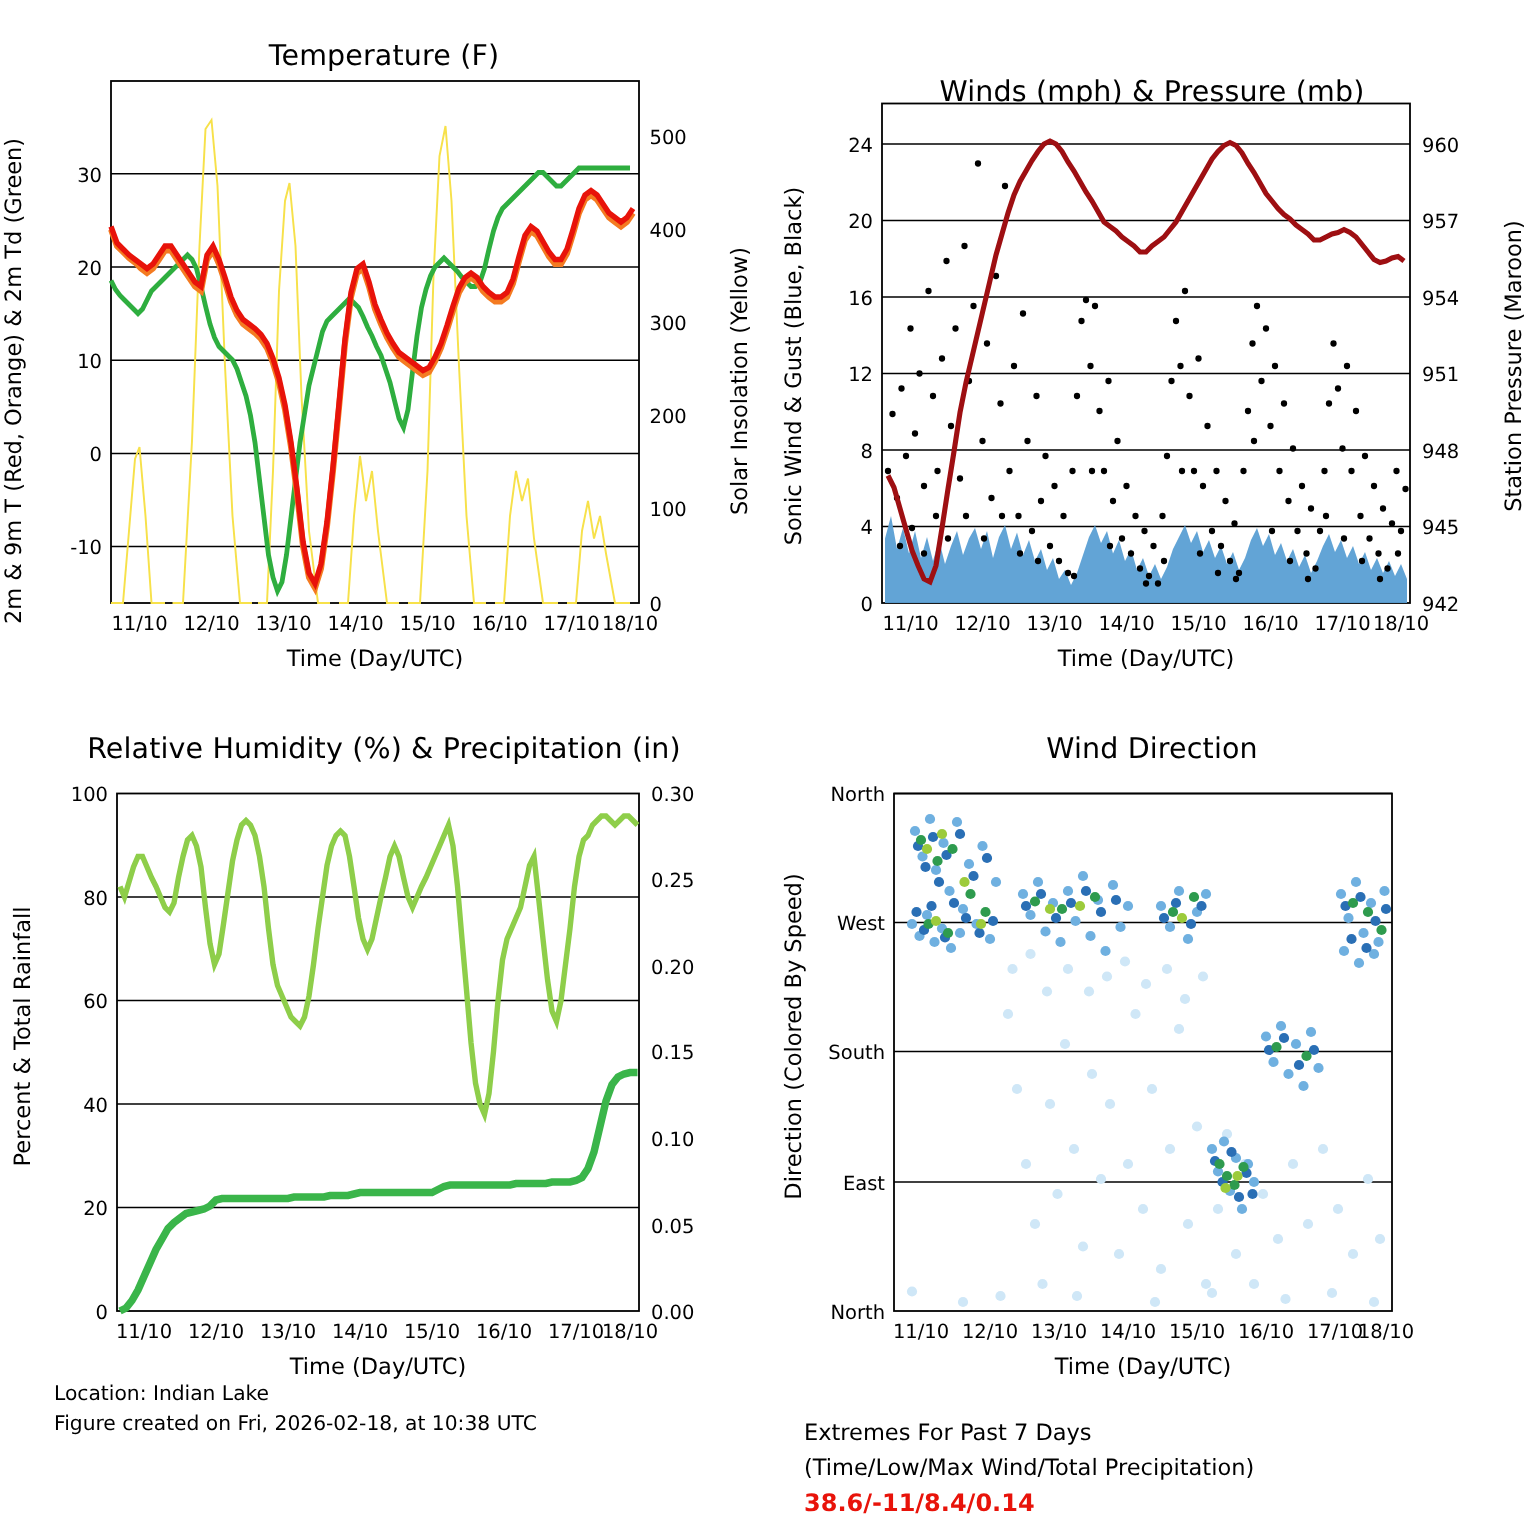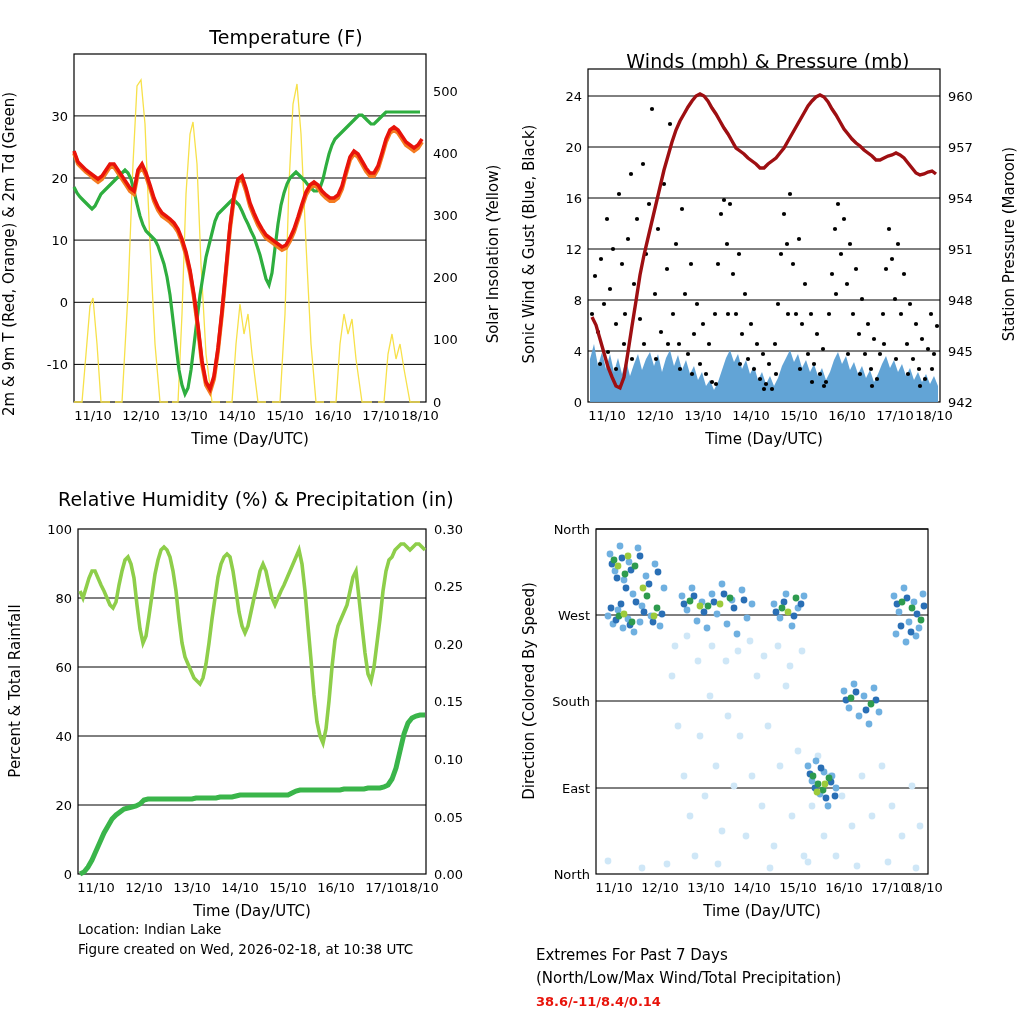--- a/index.html
+++ b/index.html
@@ -12,32 +12,32 @@
   .ptitle{
     position:absolute;width:100%;text-align:center;
     font-size:19px;letter-spacing:.1px;
   }
   svg{display:block;}
   .axlabel{font-size:15px;}
   .tick{font-size:13px;}
   .footer{
     position:absolute;left:36px;top:920px;font-size:13.5px;line-height:19.5px;
   }
-  .footer div{white-space:nowrap;margin-left:42px;}
+  .footer div{white-space:nowrap;}
   .extremes{
     position:absolute;left:536px;top:944px;width:470px;text-align:left;
     font-size:15px;line-height:23px;
   }
-  .extremes .vals{color:#e8130a;font-weight:bold;font-size:13px;}
+  .extremes .vals{color:#e8130a;font-weight:bold;font-size:16px;}
 </style>
 </head>
 <body>
 
 <div class="panel" style="left:0;top:0;width:512px;height:460px;">
-  <div class="ptitle" style="top:26px;margin-left:30px;">Temperature (F)</div>
+  <div class="ptitle" style="top:26px;">Temperature (F)</div>
 
   <svg width="512" height="440" style="position:absolute;left:0;top:14px;">
 
     <text class="axlabel" x="14" y="240" transform="rotate(-90 14 240)" text-anchor="middle">2m &amp; 9m T (Red, Orange) &amp; 2m Td (Green)</text>
     <text class="axlabel" x="498" y="240" transform="rotate(-90 498 240)" text-anchor="middle">Solar Insolation (Yellow)</text>
 
     <g>
       <rect x="74" y="40" width="352" height="348" fill="#ffffff" stroke="#000" stroke-width="1.2"></rect>
 
       <line x1="74" y1="350.4" x2="426" y2="350.4" stroke="#000" stroke-width="1"></line>
@@ -329,20 +329,21 @@
       <text class="axlabel" x="252" y="440" text-anchor="middle">Time (Day/UTC)</text>
     </g>
 
     <polyline fill="none" stroke="#8ece4a" stroke-width="3.6" points="80,115 83,122 86,112 89,102 92,95 95,95 98,102 101,109 104,115 107,122 110,129 113,132 116,126 119,109 122,95 125,84 128,81 131,88 134,102 137,129 140,153 143,167 146,160 149,140 152,119 155,98 158,84 161,74 164,71 167,74 170,81 173,95 176,115 179,143 182,167 185,181 188,188 191,195 194,202 197,205 200,208 203,202 206,188 209,167 212,143 215,122 218,101 221,88 224,81 227,78 230,81 233,95 236,115 239,136 242,150 245,157 248,150 251,136 254,122 257,109 260,95 263,88 266,95 269,109 272,122 275,129 278,122 281,115 284,109 287,102 290,95 293,88 296,81 299,74 302,88 305,115 308,150 311,184 314,219 317,246 320,260 323,267 326,253 329,225 332,191 335,164 338,150 341,143 344,136 347,129 350,115 353,101 356,95 359,122 362,150 365,177 368,198 371,205 374,191 377,167 380,143 383,115 386,95 389,84 392,81 395,74 398,71 401,68 404,68 407,71 410,74 413,71 416,68 419,68 422,71 425,74"></polyline>
 
     <polyline fill="none" stroke="#3ab54a" stroke-width="5" points="80,398 84,396 88,391 92,384 96,375 100,366 104,357 108,350 112,343 116,339 120,336 124,333 128,332 132,331 136,330 140,328 144,324 148,323 152,323 156,323 160,323 164,323 168,323 172,323 176,323 180,323 184,323 188,323 192,323 196,322 200,322 204,322 208,322 212,322 216,322 220,321 224,321 228,321 232,321 236,320 240,319 244,319 248,319 252,319 256,319 260,319 264,319 268,319 272,319 276,319 280,319 284,319 288,319 292,317 296,315 300,314 304,314 308,314 312,314 316,314 320,314 324,314 328,314 332,314 336,314 340,314 344,313 348,313 352,313 356,313 360,313 364,313 368,312 372,312 376,312 380,312 384,311 388,309 392,303 396,292 400,275 404,258 408,247 412,242 416,240 420,239 425,239"></polyline>
   </svg>
 </div>
 
 <div class="panel" style="left:512px;top:460px;width:512px;height:470px;">
+  <div class="ptitle" style="top:28px;">Wind Direction</div>
 
   <svg width="512" height="460" style="position:absolute;left:0;top:16px;">
     <text class="axlabel" x="22" y="215" transform="rotate(-90 22 215)" text-anchor="middle">Direction (Colored By Speed)</text>
 
     <g>
       <rect x="84" y="53" width="332" height="345" fill="#ffffff" stroke="#000" stroke-width="1.2"></rect>
       <line x1="84" y1="53" x2="416" y2="53" stroke="#000" stroke-width="1"></line>
       <line x1="84" y1="139" x2="416" y2="139" stroke="#000" stroke-width="1"></line>
       <line x1="84" y1="225" x2="416" y2="225" stroke="#000" stroke-width="1"></line>
       <line x1="84" y1="312" x2="416" y2="312" stroke="#000" stroke-width="1"></line>
@@ -612,20 +613,20 @@
           <circle cx="376" cy="386" r="3.4"></circle>
         <circle cx="404" cy="392" r="3.4"></circle>
       </g>
     </g>
   </svg>
 
 </div>
 
 <div class="footer">
   <div>Location: Indian Lake</div>
-  <div>Figure created on Wed, 2026-02-18, at 10:38 UTC</div>
+  <div>Figure created on Fri, 2026-02-18, at 10:38 UTC</div>
 </div>
 
 <div class="extremes">
   <div>Extremes For Past 7 Days</div>
-  <div>(North/Low/Max Wind/Total Precipitation)</div>
+  <div>(Time/Low/Max Wind/Total Precipitation)</div>
   <div class="vals">38.6/-11/8.4/0.14</div>
 </div>
 
 </body></html>

